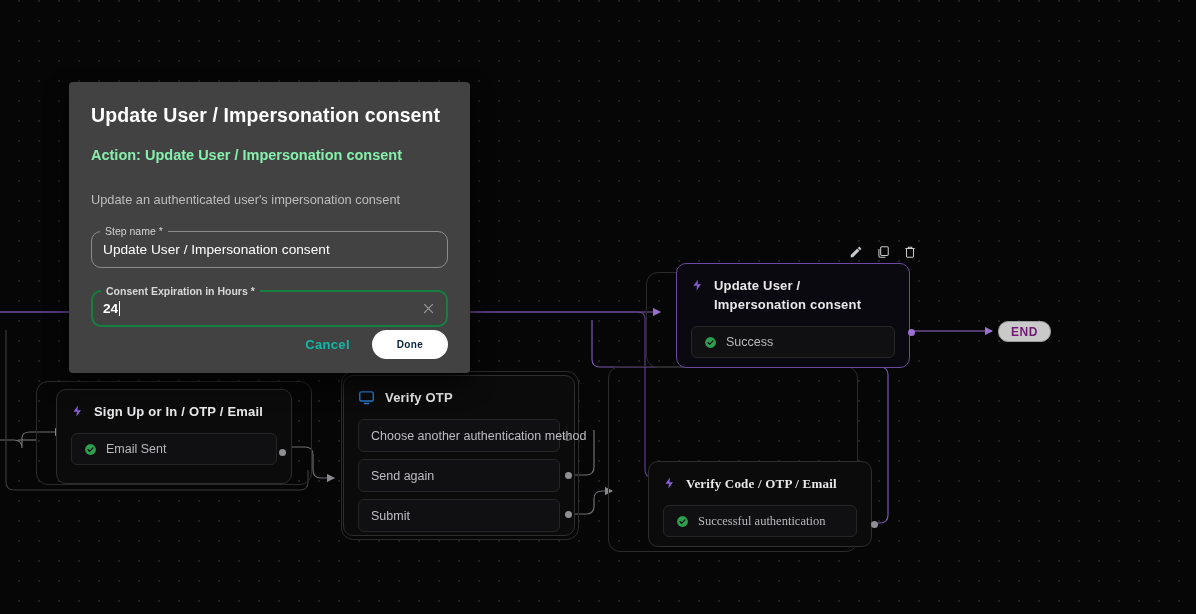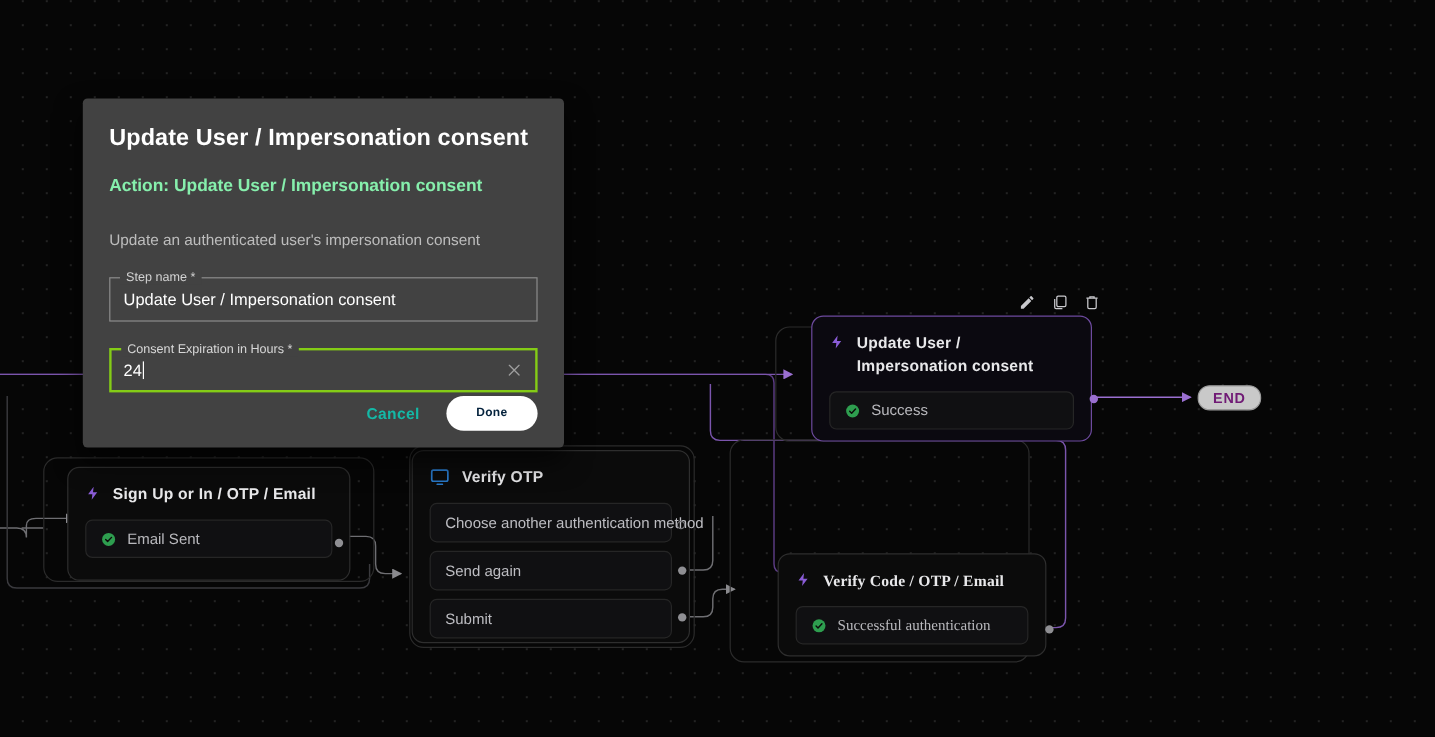--- a/index.html
+++ b/index.html
@@ -109,26 +109,26 @@
     margin-top: 19px; line-height: 19px;
   }
   .desc-line {
     color: #bdbdbd; font-size: 12.8px; margin-top: 26px; line-height: 18px;
   }
 
   .field { position: relative; margin-top: 22px; }
   .fieldset {
     position: relative;
     border: 1px solid #8c8c8c;
-    border-radius: 0;
+    border-radius: 10px;
     height: 37px;
     display: flex; align-items: center;
     padding: 0 11px;
   }
-  .field.focused .fieldset { border: 2px solid #84cc16; padding: 0 10px; }
+  .field.focused .fieldset { border: 2px solid #15803d; padding: 0 10px; font-weight: bold; }
   .legend {
     position: absolute;
     top: -7px; left: 8px;
     background: #424242;
     padding: 0 5px;
     font-size: 10.5px;
     color: #d2d2d2;
     line-height: 12px;
     white-space: nowrap;
   }

